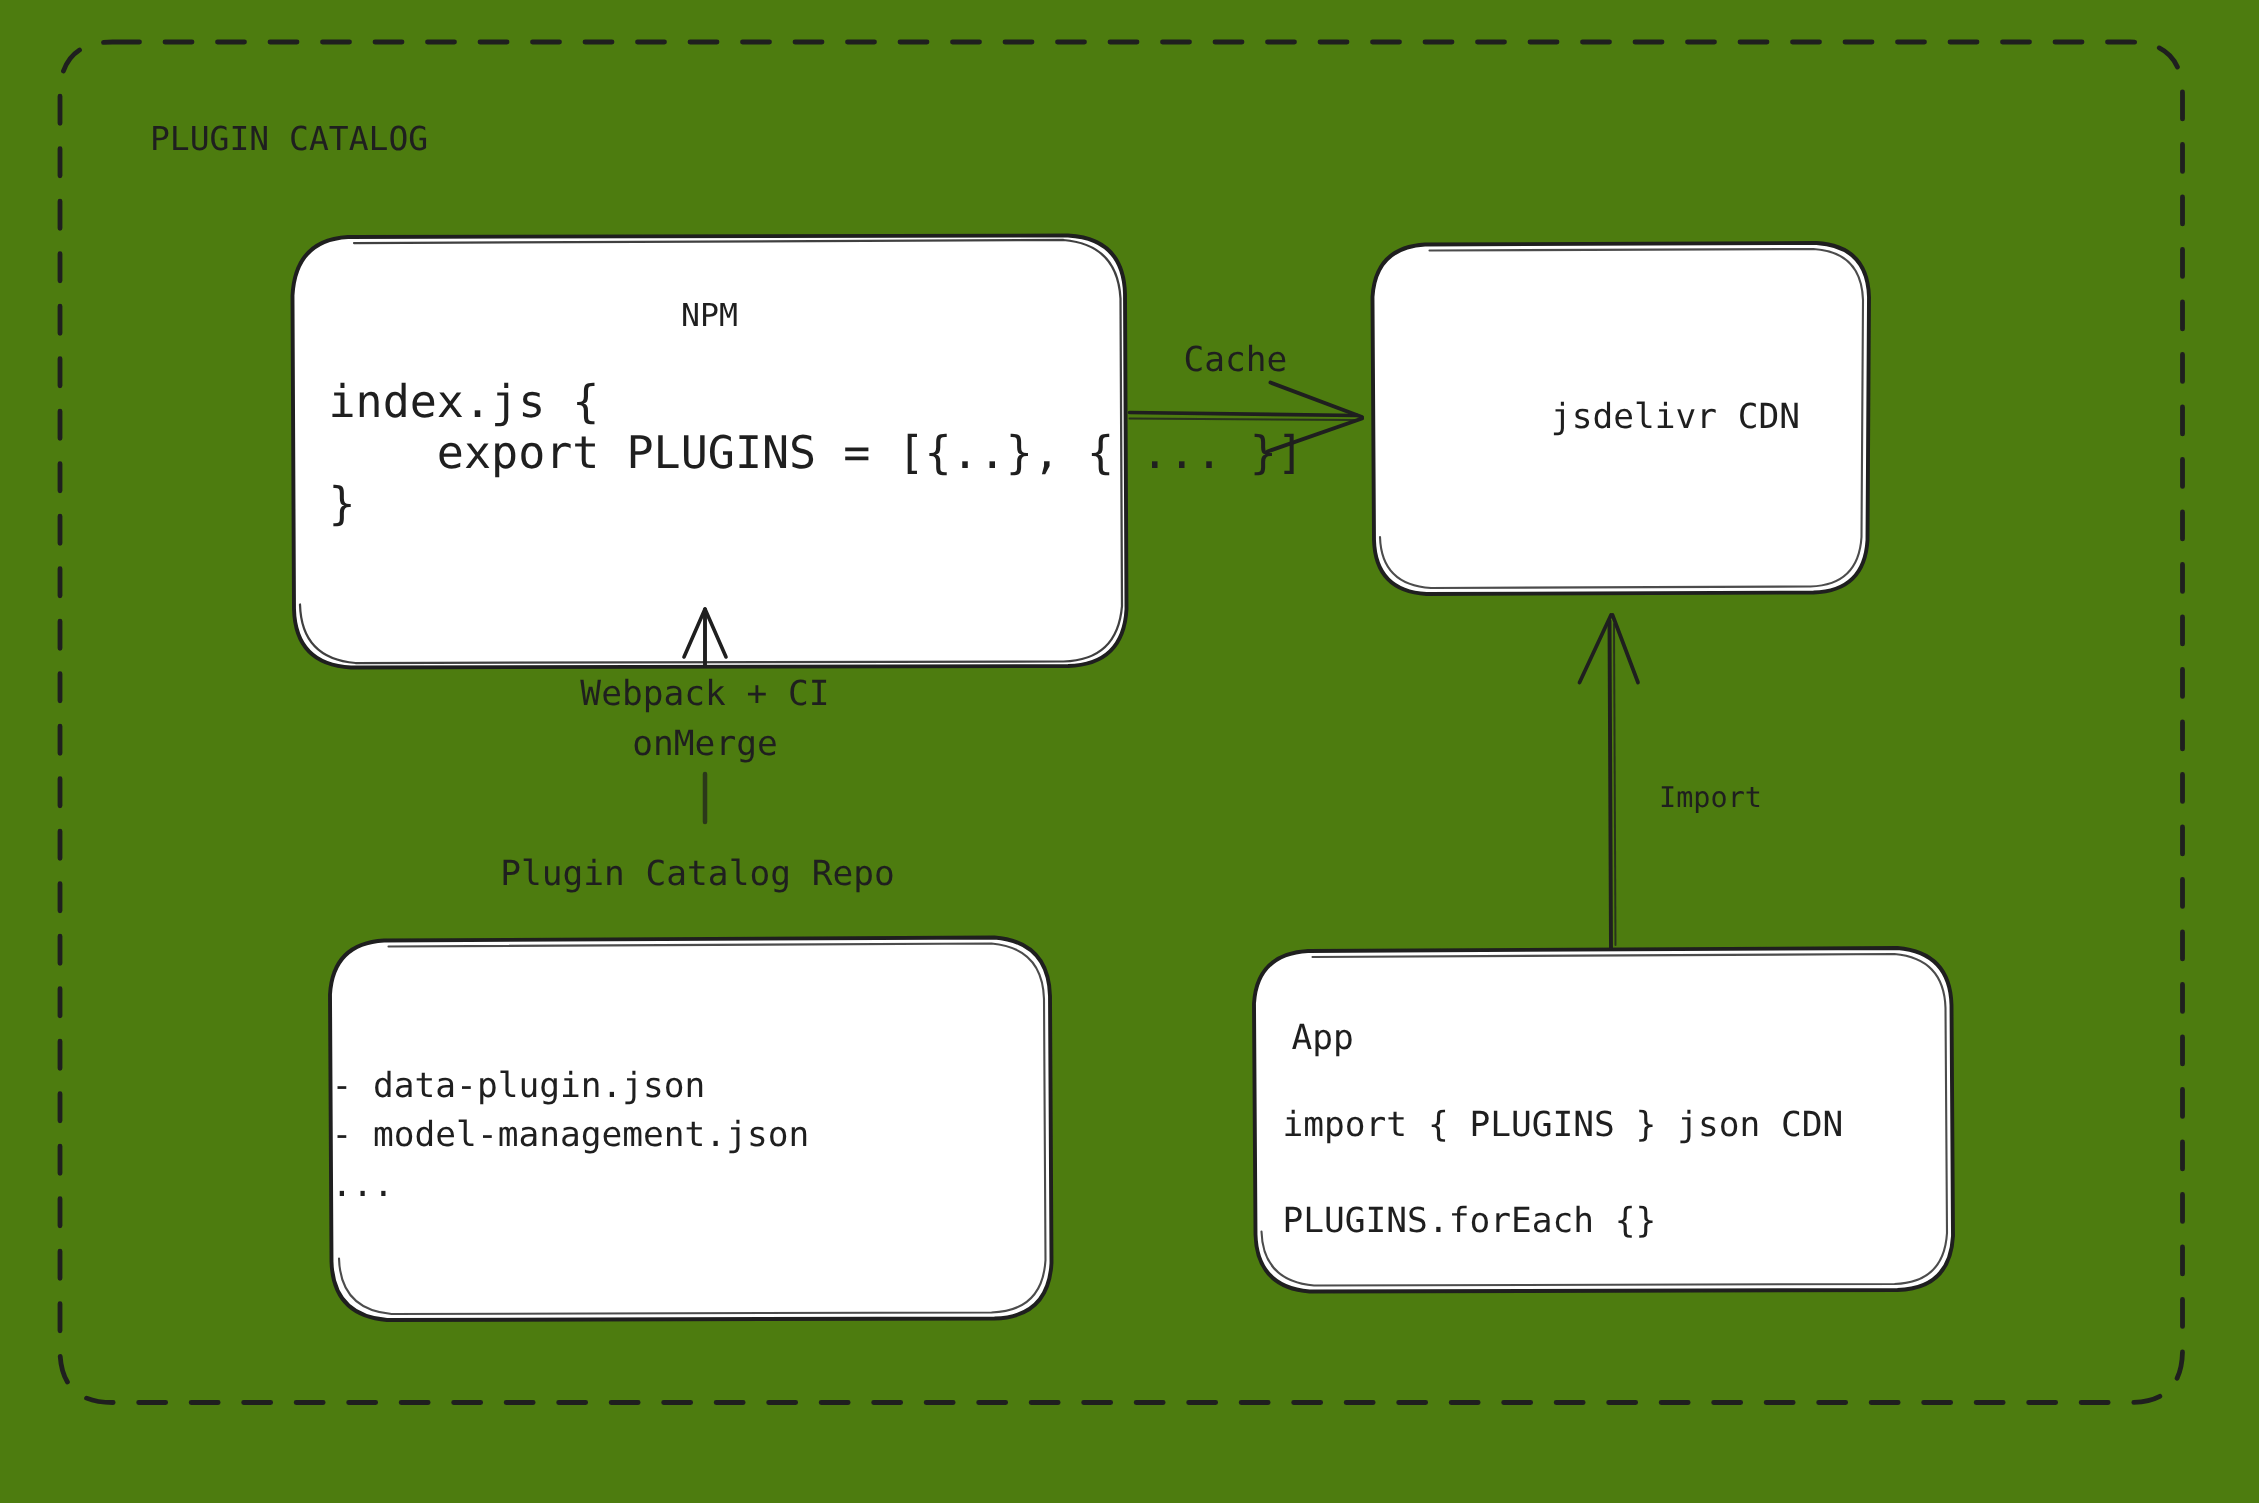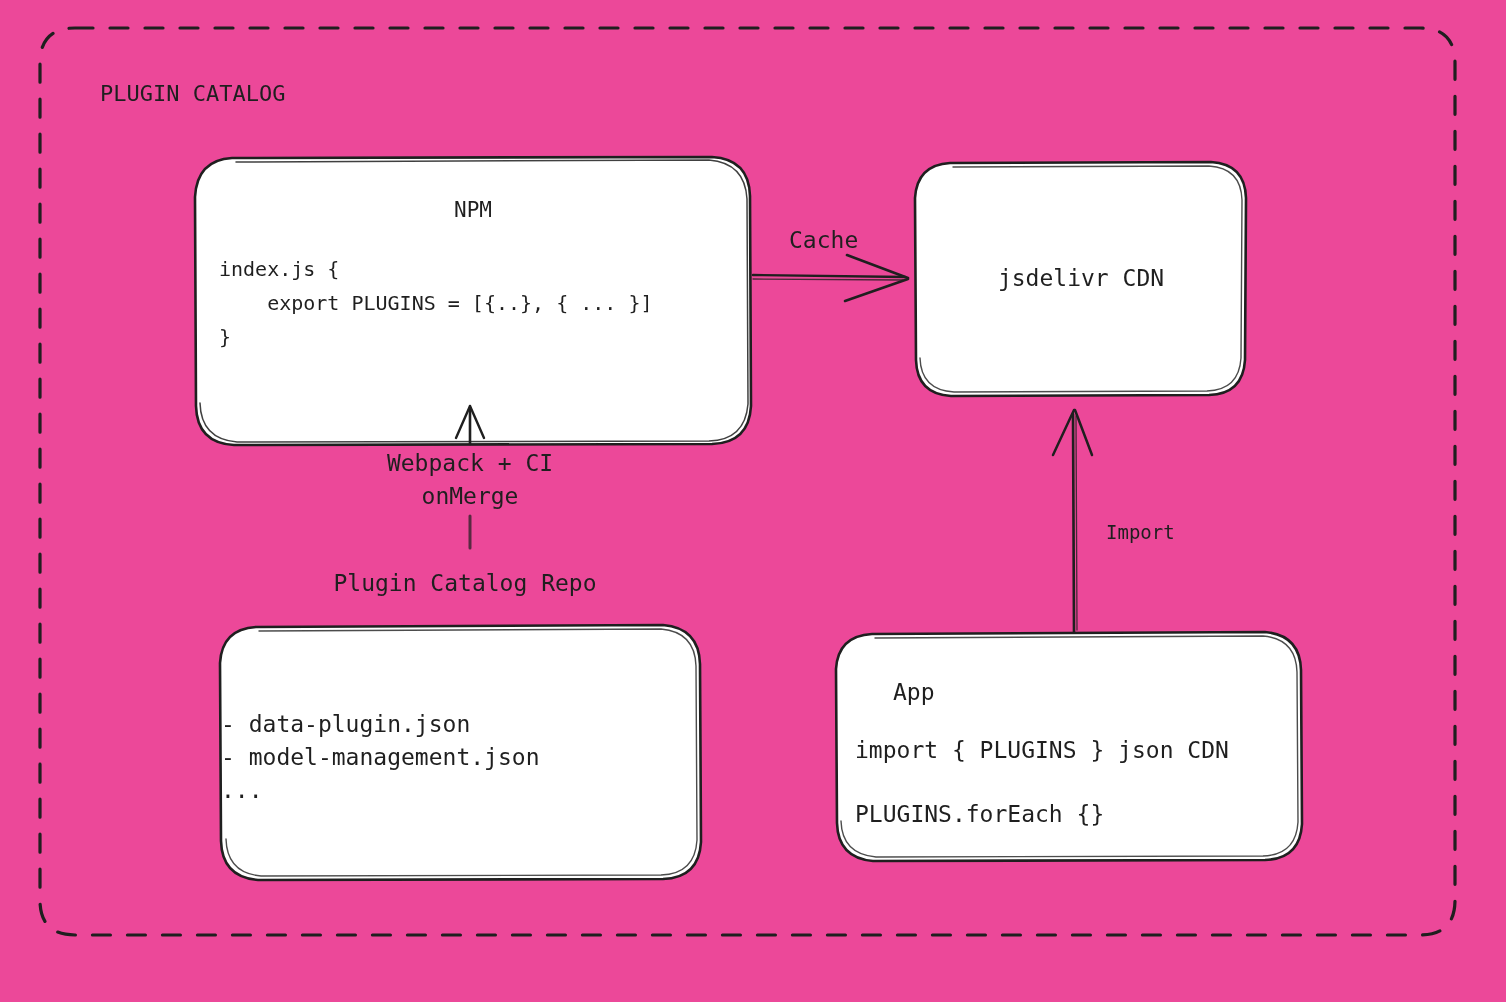--- a/index.html
+++ b/index.html
@@ -8,21 +8,21 @@
     background: #ffffff;
   }
   body {
     font-family: "DejaVu Sans Mono", "Liberation Mono", monospace;
     color: #1f1f1f;
   }
   #canvas {
     position: relative;
     width: 1506px;
     height: 1002px;
-    background: #ec4899;
+    background: #4d7c0f;
     overflow: hidden;
   }
   #sketch-layer {
     position: absolute;
     left: 0;
     top: 0;
     width: 1506px;
     height: 1002px;
     pointer-events: none;
   }
@@ -44,31 +44,32 @@
     left: 195px;
     top: 197px;
     width: 556px;
     text-align: center;
     font-size: 21px;
     line-height: 26px;
   }
   #npm-code {
     left: 219px;
     top: 252px;
-    font-size: 20px;
+    font-size: 30px;
     line-height: 34px;
   }
   
   #cdn-title {
     left: 915px;
     top: 264px;
     width: 332px;
     text-align: center;
     font-size: 23px;
     line-height: 28px;
+    padding-left: 36px;
   }
   
   #cache-label {
     left: 789px;
     top: 198px;
     font-size: 23px;
     line-height: 28px;
     margin-top: 28px;
   }
   #import-label {
@@ -99,21 +100,20 @@
     top: 708px;
     font-size: 23px;
     line-height: 33px;
   }
   
   #app-title {
     left: 861px;
     top: 678px;
     font-size: 23px;
     line-height: 28px;
-    margin-left: 32px;
   }
   #app-line1 {
     left: 855px;
     top: 736px;
     font-size: 23px;
     line-height: 28px;
   }
   #app-line2 {
     left: 855px;
     top: 800px;

